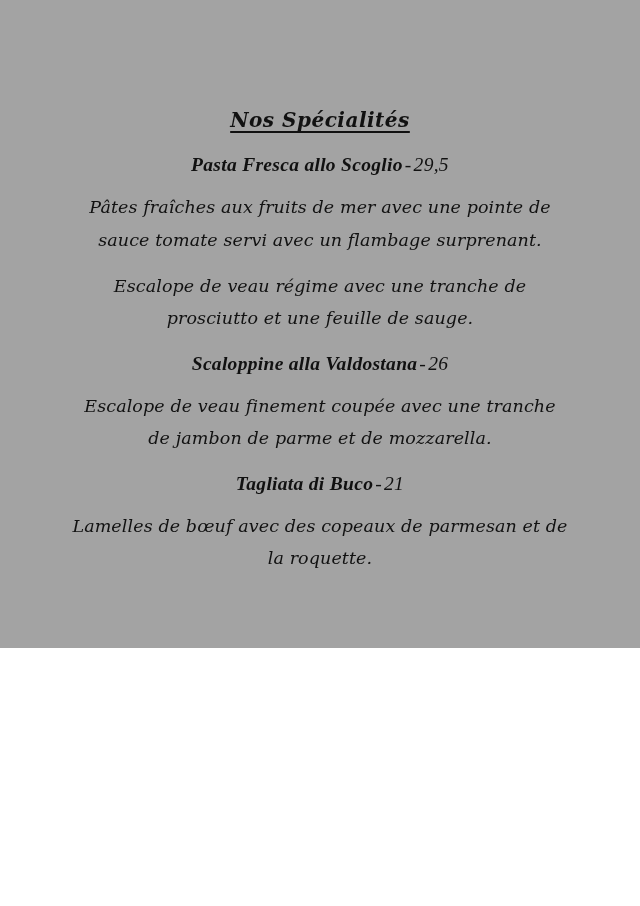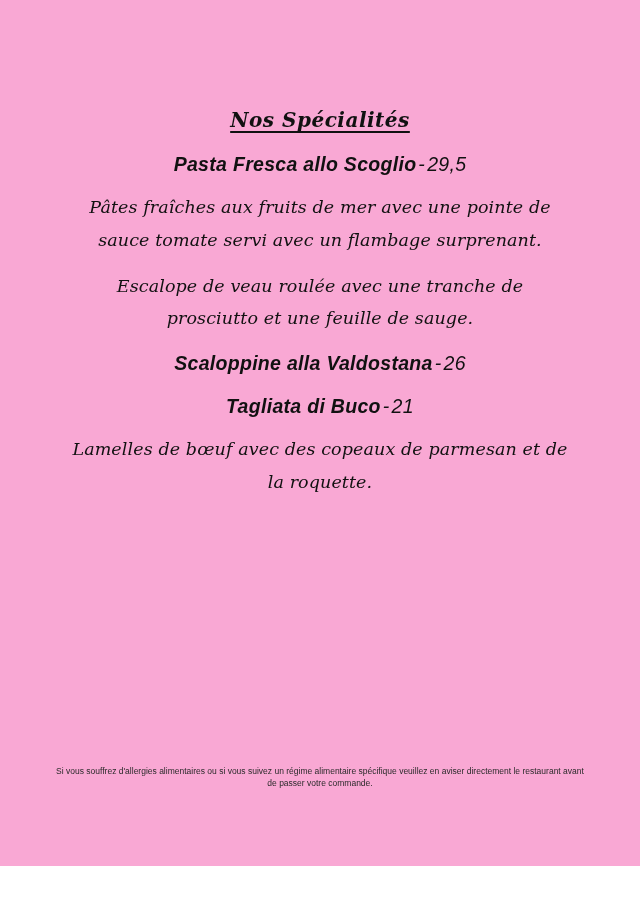--- a/index.html
+++ b/index.html
@@ -10,42 +10,42 @@
   body {
     width: 640px;
     height: 906px;
     font-family: "DejaVu Serif", serif;
     color: #111111;
     overflow: hidden;
   }
   .page {
     position: relative;
     width: 640px;
-    height: 866px;
-    background: #f9a8d4;
+    height: 648px;
+    background: #a3a3a3;
     box-sizing: border-box;
     padding: 108px 56px 8px 56px;
   }
   .menu-title {
     text-align: center;
     font-family: "DejaVu Serif", serif;
     font-style: italic;
     font-weight: 700;
     font-size: 20px;
     letter-spacing: 0.5px;
     text-decoration: underline;
     text-underline-offset: 4px;
     margin: 0 0 18px 0;
   }
   .dish {
     margin: 0 0 14px 0;
   }
   .dish-head {
     text-align: center;
-    font-family: Liberation Sans, sans-serif;
+    font-family: Liberation Serif, serif;
     font-style: italic;
     font-weight: 700;
     font-size: 19.5px;
     letter-spacing: 0.3px;
     line-height: 1.5;
     margin: 0 0 2px 0;
     white-space: nowrap;
   }
   .dish-name {
     font-weight: 700;
@@ -93,31 +93,31 @@
       <span class="dish-name">Pasta Fresca allo Scoglio</span><span class="dish-sep">-</span><span class="dish-price">29,5</span>
     </div>
     <p class="dish-desc">Pâtes fraîches aux fruits de mer avec une pointe de sauce tomate servi avec un flambage surprenant.</p>
   </div>
 
   <div class="dish">
   </div>
 
 
   <div class="dish">
-    <p class="dish-desc">Escalope de veau roulée avec une tranche de prosciutto et une feuille de sauge.</p>
+    <p class="dish-desc">Escalope de veau régime avec une tranche de prosciutto et une feuille de sauge.</p>
   </div>
 
   <div class="dish">
     <div class="dish-head">
       <span class="dish-name">Scaloppine alla Valdostana</span><span class="dish-sep">-</span><span class="dish-price">26</span>
     </div>
+    <p class="dish-desc">Escalope de veau finement coupée avec une tranche de jambon de parme et de mozzarella.</p>
   </div>
 
   <div class="dish">
     <div class="dish-head">
       <span class="dish-name">Tagliata di Buco</span><span class="dish-sep">-</span><span class="dish-price">21</span>
     </div>
     <p class="dish-desc">Lamelles de bœuf avec des copeaux de parmesan et de la roquette.</p>
   </div>
 
-  <div class="allergy-note">Si vous souffrez d'allergies alimentaires ou si vous suivez un régime alimentaire spécifique veuillez en aviser directement le restaurant avant de passer votre commande.</div>
 
 </div>
 
 </body></html>

